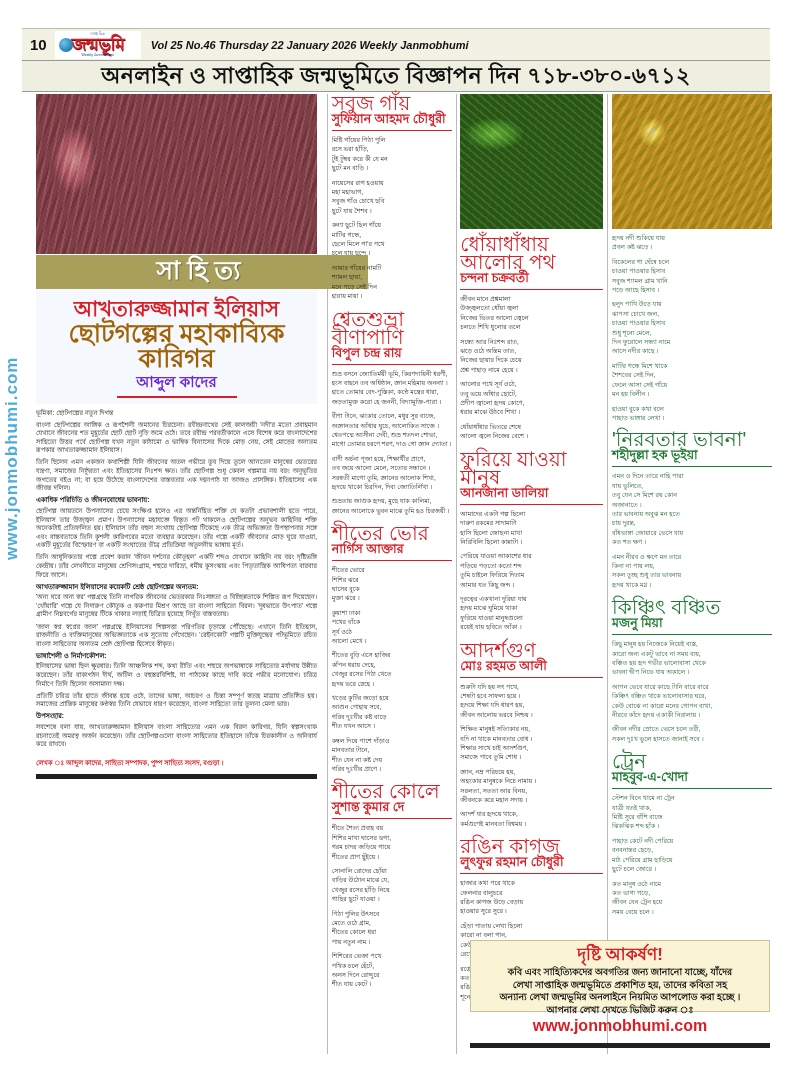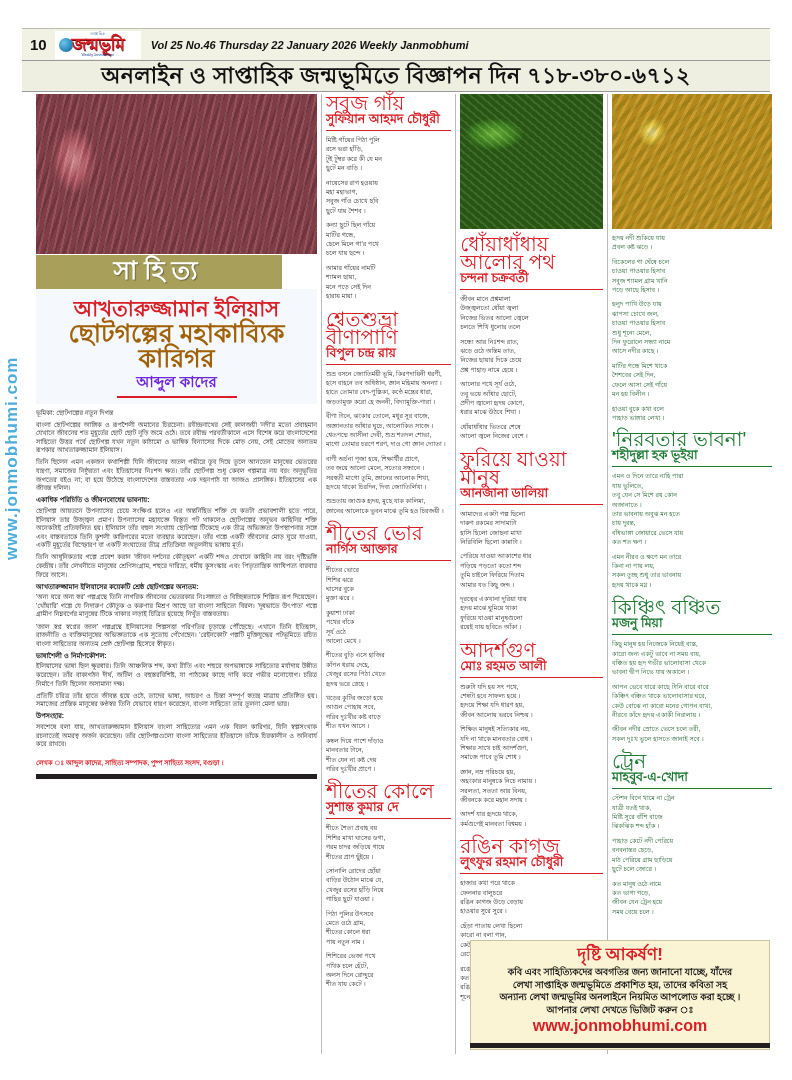--- a/index.html
+++ b/index.html
@@ -163,21 +163,21 @@
   }
   .photo-flower::after {
     content: ""; position: absolute; inset: 0;
     background:
       repeating-linear-gradient(118deg, rgba(255,255,255,.07) 0 3px, rgba(0,0,0,.09) 3px 8px),
       repeating-linear-gradient(-40deg, rgba(60,120,30,.18) 0 4px, rgba(150,200,90,.10) 4px 10px);
   }
 
   
   .sahitya {
-    width: 246px; height: 34px;
+    width: 332px; height: 34px;
     background: #a8a05a;
     display: flex; align-items: center; justify-content: center;
     margin-top: 1px;
   }
   .sahitya span {
     font-size: 25px; font-weight: bold; color: #ffffff;
     letter-spacing: 7px;
     text-shadow: 1px 1px 1px rgba(0,0,0,.35);
   }
 
@@ -255,21 +255,21 @@
   .col4-intro {
     font-size: 6.3px; line-height: 9.4px; color: #1d5c28;
     margin-top: 4px; margin-bottom: 8px;
   }
   .col4-intro div { white-space: nowrap; overflow: hidden; }
   .col4-intro .gap { height: 5px; }
 
   
   .notice {
     position: absolute; left: 470px; top: 940px;
-    width: 300px; height: 110px;
+    width: 300px; height: 72px;
     background: #fbf4d4;
     border: 1px solid #c9c2a0;
     text-align: center;
     padding: 4px 23px 3px;
   }
   .notice-title {
     font-size: 17px; font-weight: bold; color: #d81f26; line-height: 19px;
   }
   .notice-body {
     font-size: 9.3px; font-weight: bold; color: #111;

